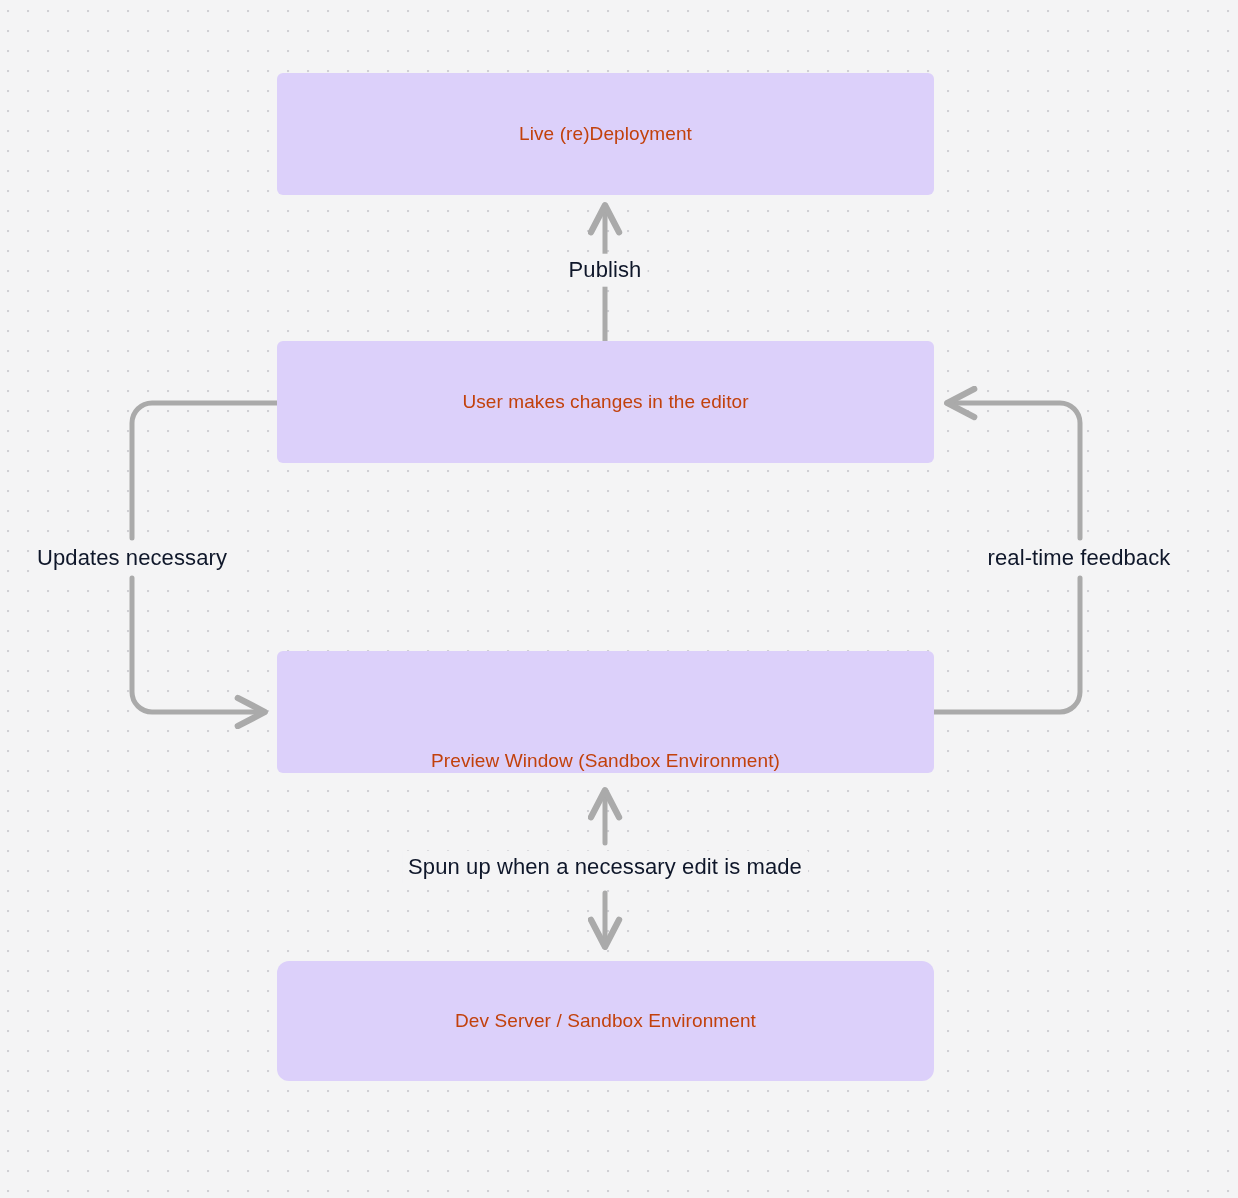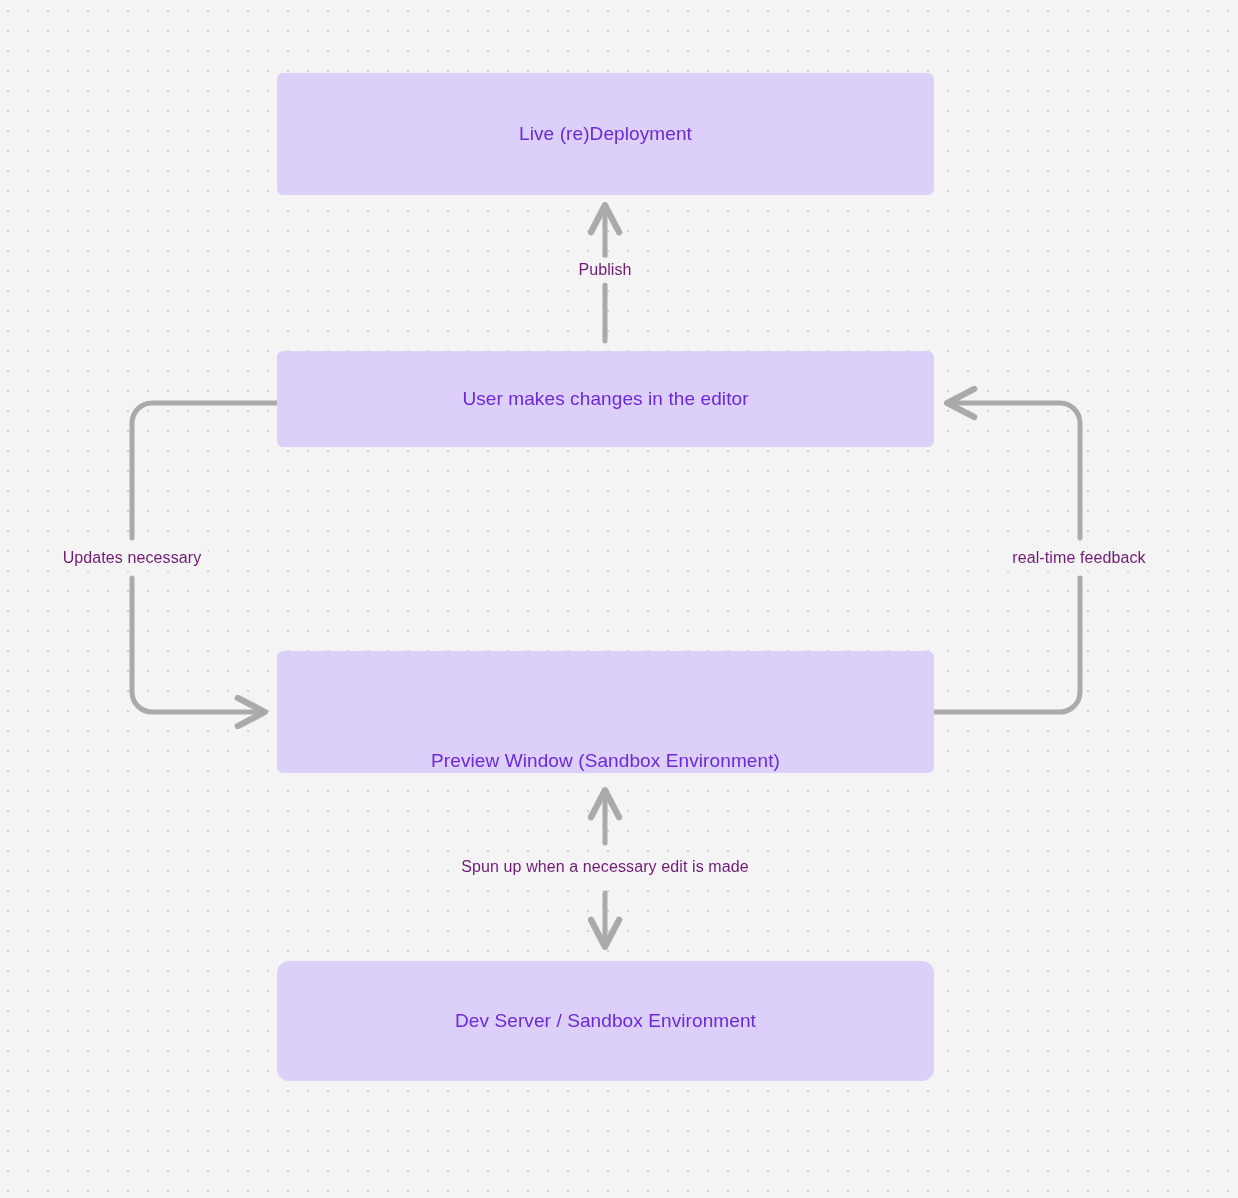--- a/index.html
+++ b/index.html
@@ -34,38 +34,38 @@
     position: absolute;
     background: #dcd0fa;
     border-radius: 6px;
     display: flex;
     align-items: center;
     justify-content: center;
     box-sizing: border-box;
   }
   .node-label {
     font-size: 19px;
-    color: #6d28d9;
+    color: #c2410c;
     letter-spacing: 0.1px;
     text-align: center;
     line-height: 1.25;
   }
   .edge-label {
     position: absolute;
-    font-size: 16px;
-    color: #701a75;
+    font-size: 22px;
+    color: #0f172a;
     letter-spacing: 0.1px;
     white-space: nowrap;
     background: #f4f4f5;
     padding: 2px 6px;
     transform: translate(-50%, -50%);
     line-height: 1.3;
   }
   #node-live        { left: 277px; top: 73px;  width: 657px; height: 122px; }
-  #node-editor      { left: 277px; top: 351px; width: 657px; height: 96px; }
+  #node-editor      { left: 277px; top: 341px; width: 657px; height: 122px; }
   #node-preview     { left: 277px; top: 651px; width: 657px; height: 122px; align-items: flex-end; }
   #node-devserver   { left: 277px; top: 961px; width: 657px; height: 120px; border-radius: 12px; }
 
   #label-publish    { left: 605px; top: 270px; }
   #label-updates    { left: 132px; top: 558px; }
   #label-feedback   { left: 1079px; top: 558px; }
   #label-spun       { left: 605px; top: 867px; }
 </style>
 </head>
 <body>

